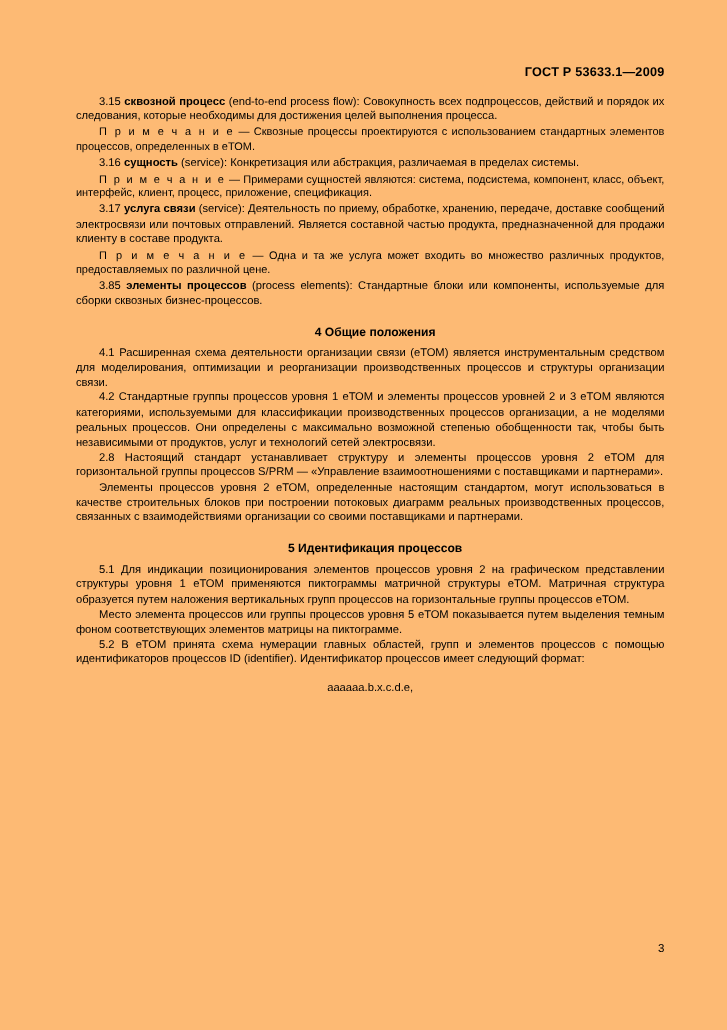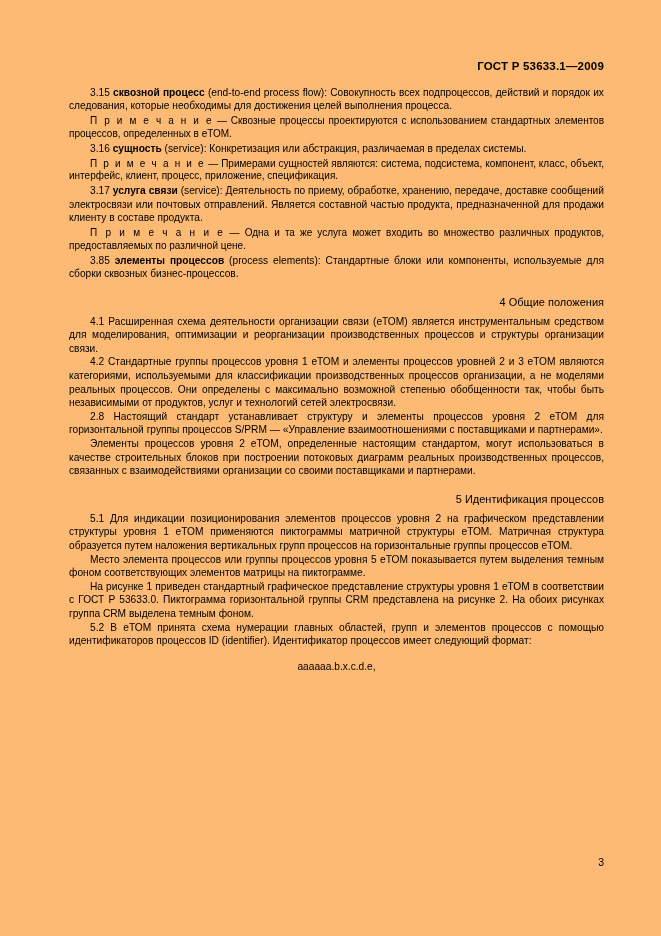--- a/index.html
+++ b/index.html
@@ -58,24 +58,24 @@
     margin-top: 2.5px;
   }
   .note-label {
     letter-spacing: 1.6px;
   }
   .bold {
     font-weight: bold;
   }
   h2 {
     font-size: 11px;
-    font-weight: normal;
+    font-weight: bold;
     margin: 15px 0 7px 21px;
     text-indent: 0;
-    text-align: right;
+    text-align: center;
   }
   .center {
     text-align: center;
     text-indent: 0;
     margin-top: 12px;
     margin-bottom: 10px;
     font-size: 10.2px;
   }
   .defrow {
     display: flex;
@@ -129,21 +129,20 @@
 
     <p class="indent">4.1 Расширенная схема деятельности организации связи (еТОМ) является инструментальным средством для моделирования, оптимизации и реорганизации производственных процессов и структуры организации связи.</p>
     <p class="indent">4.2 Стандартные группы процессов уровня 1 еТОМ и элементы процессов уровней 2 и 3 еТОМ являются категориями, используемыми для классификации производственных процессов организации, а не моделями реальных процессов. Они определены с максимально возможной степенью обобщенности так, чтобы быть независимыми от продуктов, услуг и технологий сетей электросвязи.</p>
     <p class="indent">2.8 Настоящий стандарт устанавливает структуру и элементы процессов уровня 2 еТОМ для горизонтальной группы процессов S/PRM — «Управление взаимоотношениями с поставщиками и партнерами».</p>
     <p class="indent">Элементы процессов уровня 2 еТОМ, определенные настоящим стандартом, могут использоваться в качестве строительных блоков при построении потоковых диаграмм реальных производственных процессов, связанных с взаимодействиями организации со своими поставщиками и партнерами.</p>
 
     <h2>5  Идентификация процессов</h2>
 
     <p class="indent">5.1 Для индикации позиционирования элементов процессов уровня 2 на графическом представлении структуры уровня 1 еТОМ применяются пиктограммы матричной структуры еТОМ. Матричная структура образуется путем наложения вертикальных групп процессов на горизонтальные группы процессов еТОМ.</p>
     <p class="indent">Место элемента процессов или группы процессов уровня 5 еТОМ показывается путем выделения темным фоном соответствующих элементов матрицы на пиктограмме.</p>
-    <p class="indent">На рисунке 1 приведен стандартный графическое представление структуры уровня 1 еТОМ в соответствии с ГОСТ Р 53633.0. Пиктограмма горизонтальной группы CRM представлена на рисунке 2. На обоих рисунках группа CRM выделена темным фоном.</p>
     <p class="indent">5.2 В еТОМ принята схема нумерации главных областей, групп и элементов процессов с помощью идентификаторов процессов ID (identifier). Идентификатор процессов имеет следующий формат:</p>
 
     <p class="center">aaaaaa.b.x.c.d.e,</p>
 
     <div class="defrow">
     </div>
 
   </div>
 
   <div class="pagenum">3</div>

